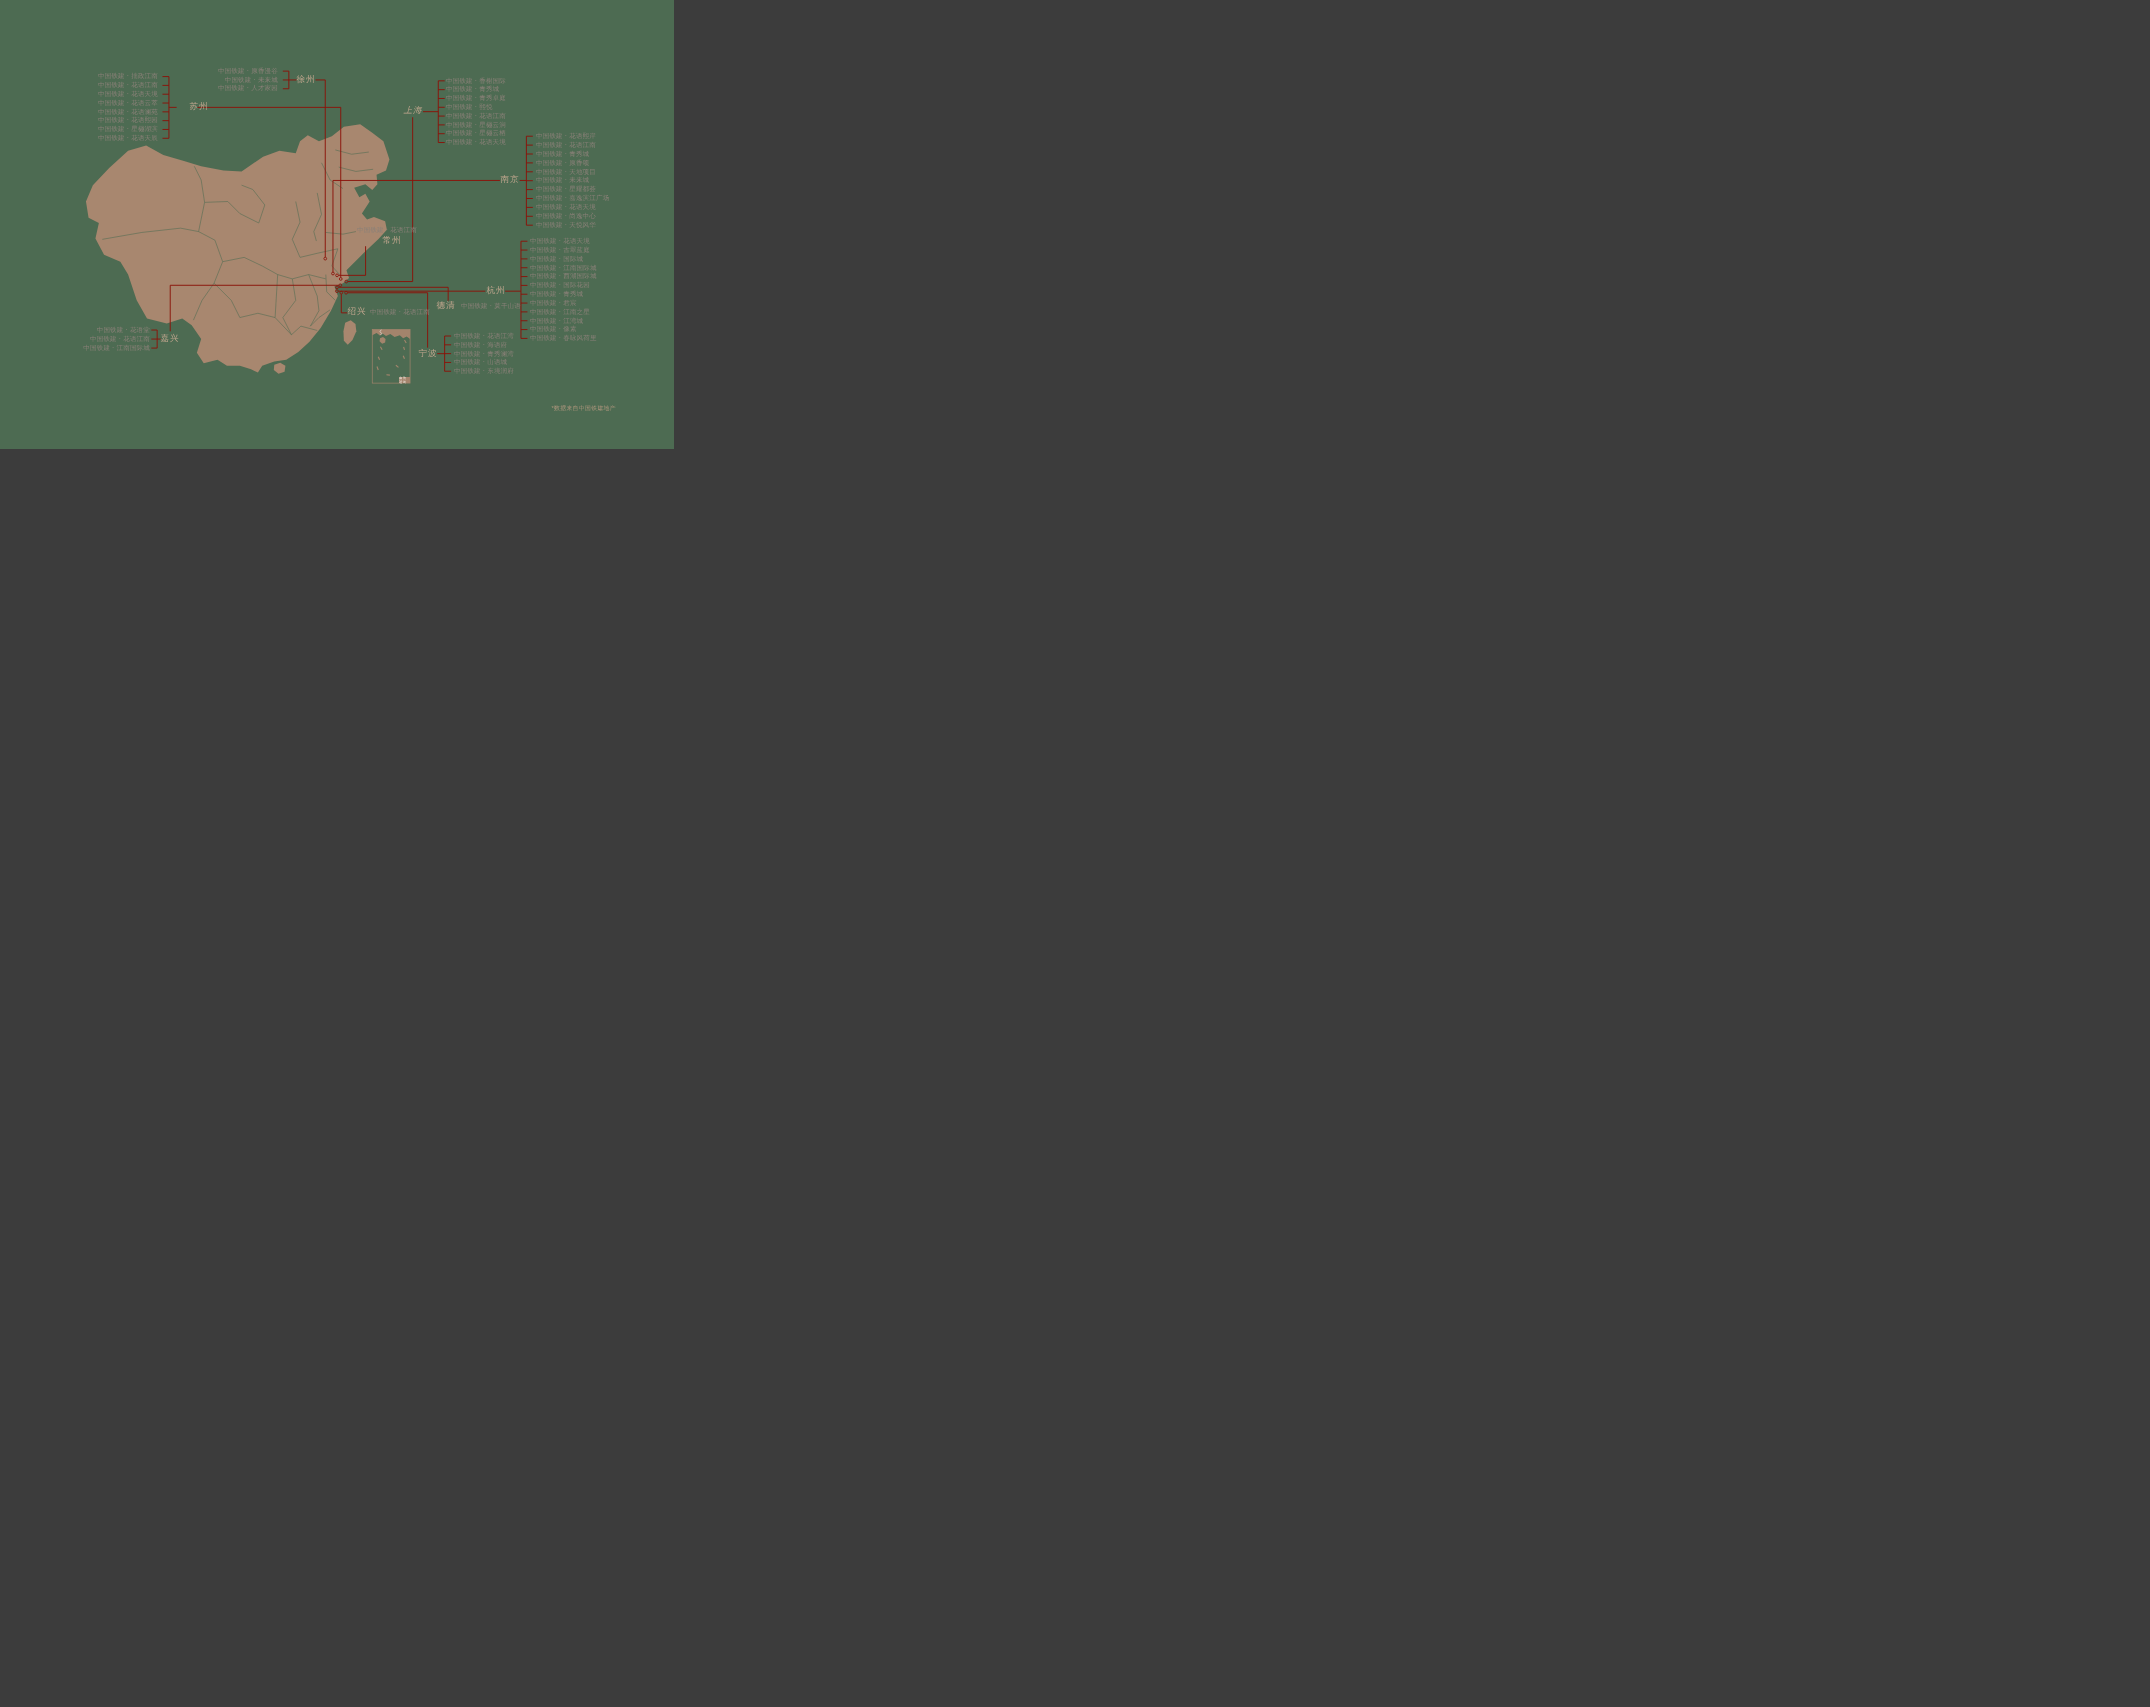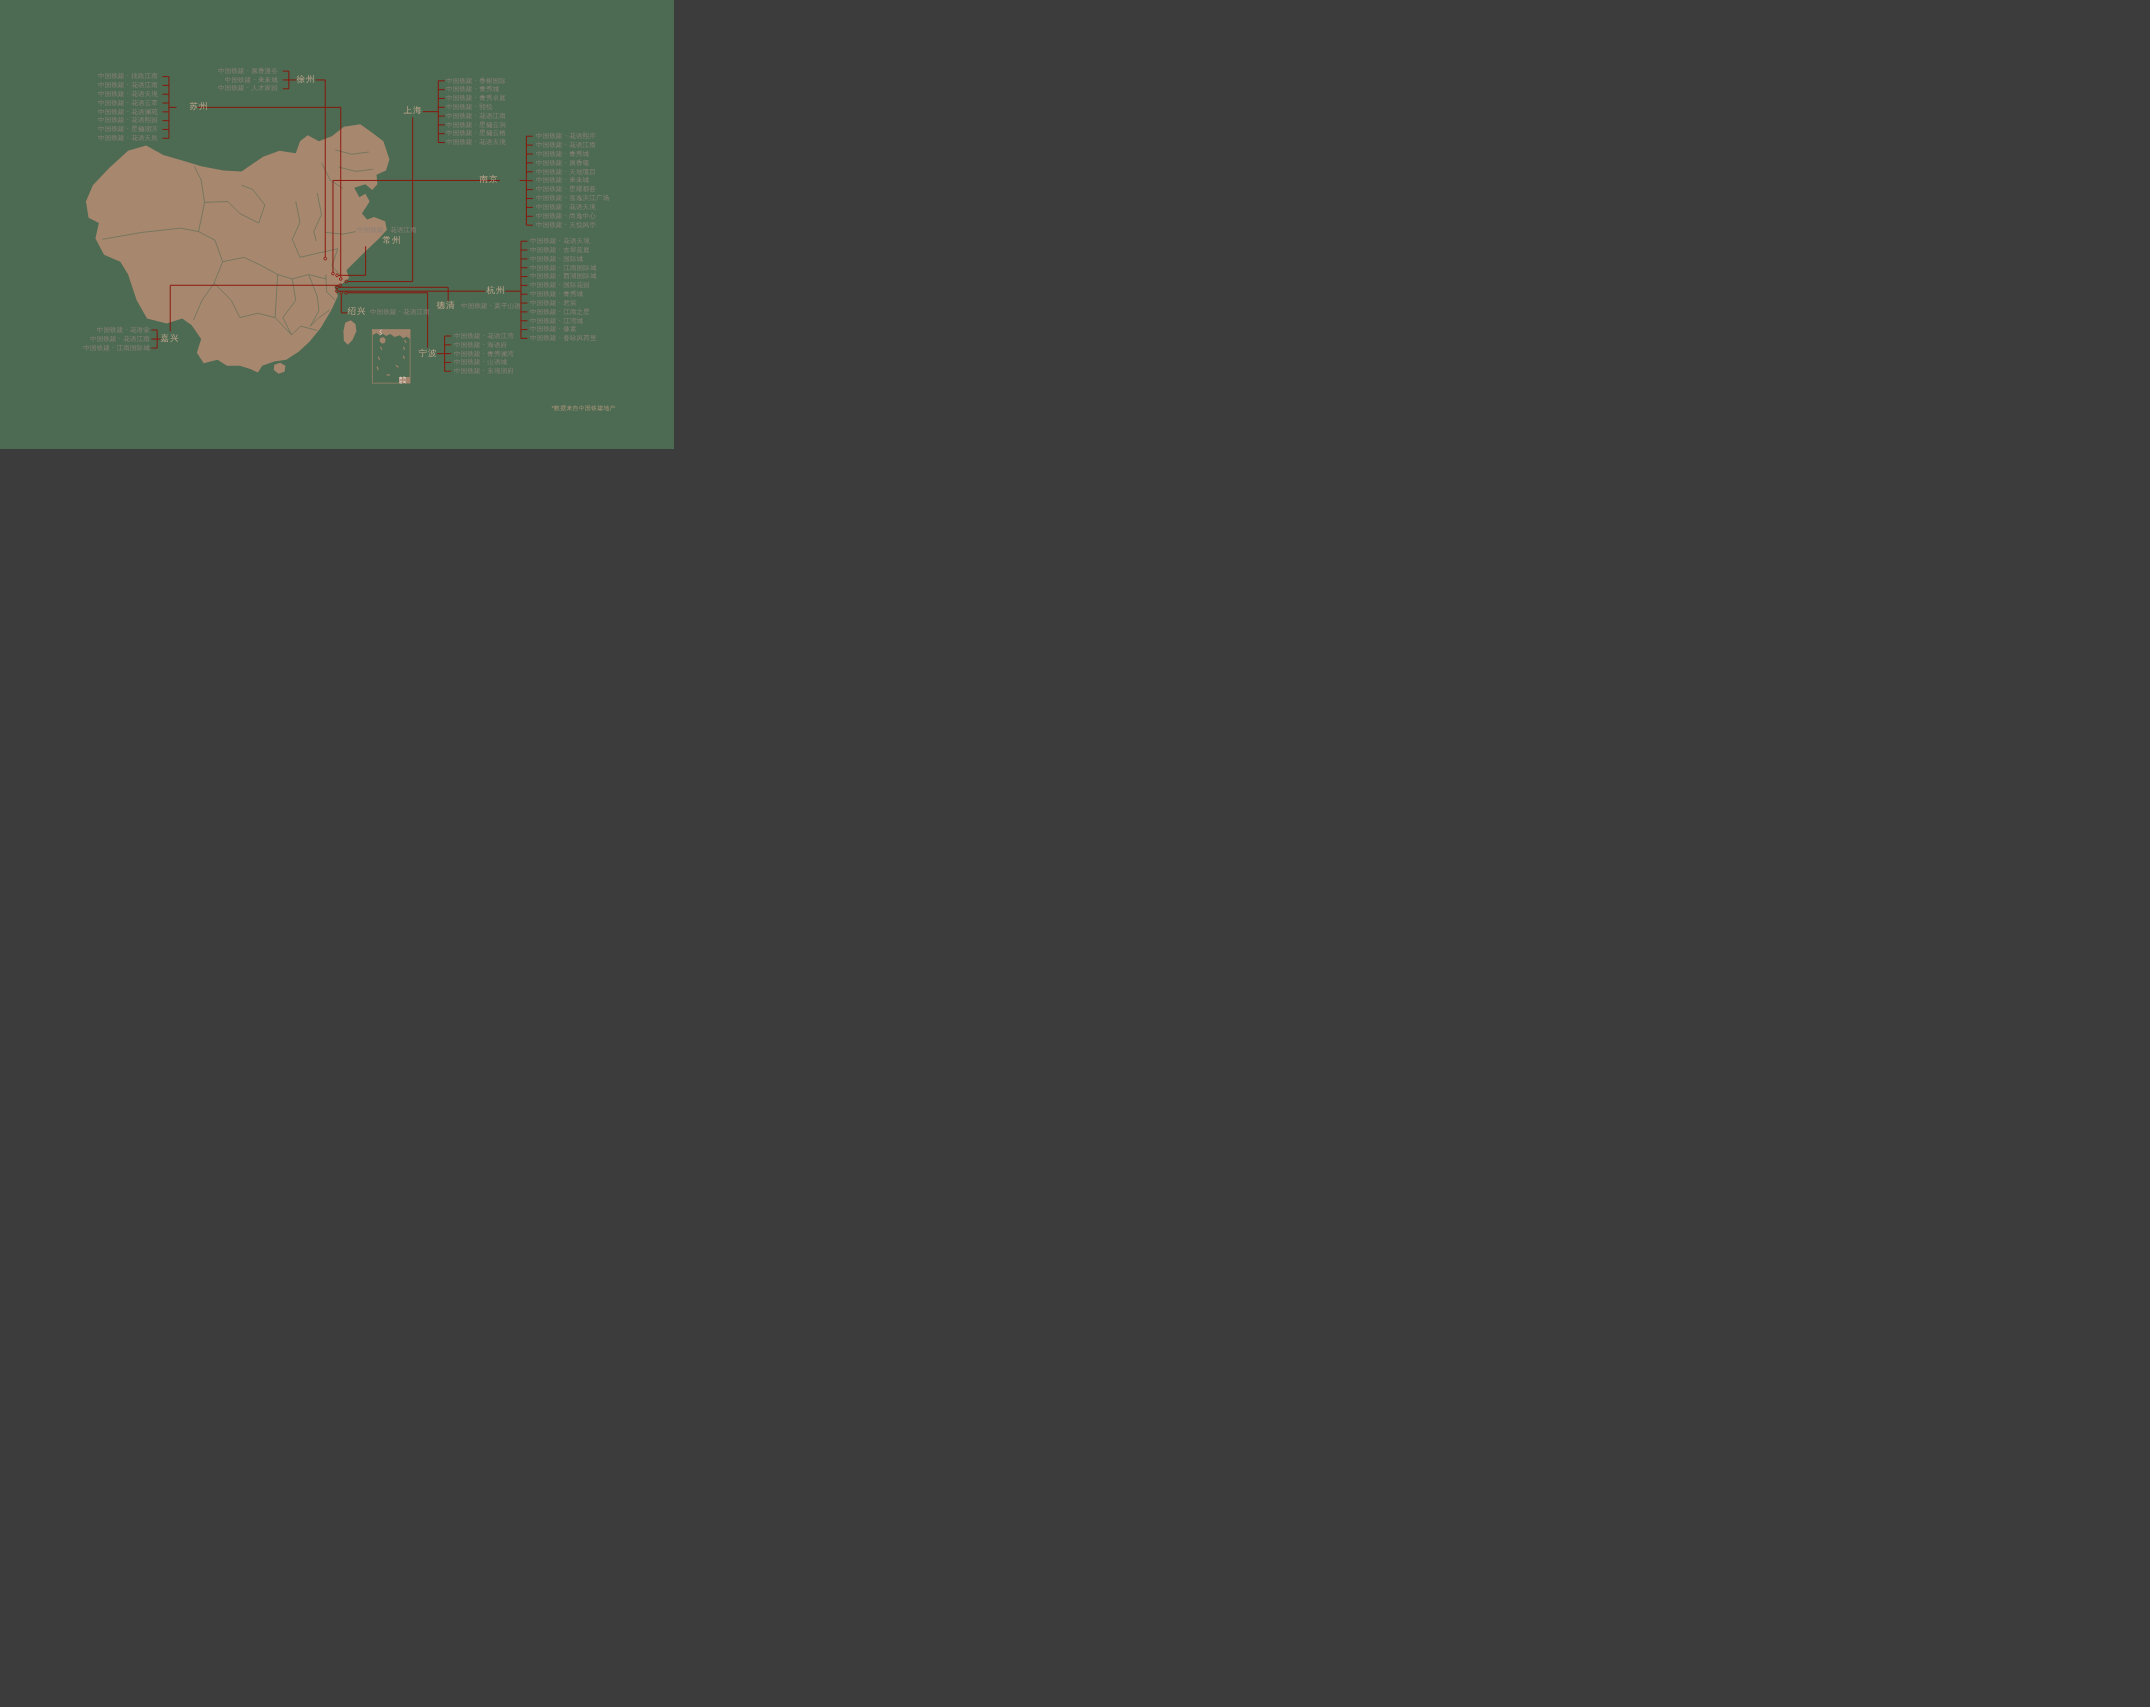--- a/index.html
+++ b/index.html
@@ -171,22 +171,22 @@
         <path d="M899,871 L907,872"></path>
         <path d="M877,852 L880,860"></path>
         <path d="M880,829 L883,836"></path>
         <path d="M885,806 L889,813"></path>
       </g>
     </g>
   </svg>
 
   <div class="city-label" style="left:199px;top:107px;">苏州</div>
   <div class="city-label" style="left:306px;top:80px;">徐州</div>
-  <div class="city-label" style="left:413px;top:111px;">上海</div>
-  <div class="city-label" style="left:489px;top:180px;">南京</div>
+  <div class="city-label" style="left:413px;top:111px;font-style:italic;">上海</div>
+  <div class="city-label" style="left:510px;top:180px;">南京</div>
   <div class="city-label" style="left:364px;top:241px;margin-left:28px;">常州</div>
   <div class="city-label" style="left:496px;top:291px;">杭州</div>
   <div class="city-label" style="left:446px;top:306px;">德清</div>
   <div class="city-label" style="left:357px;top:312px;">绍兴</div>
   <div class="city-label" style="left:170px;top:339px;">嘉兴</div>
   <div class="city-label" style="left:428px;top:354px;">宁波</div>
 
   <div>
     <div class="proj r" style="right:516px;top:76px;">中国铁建 · 拙政江南</div>
     <div class="proj r" style="right:516px;top:85px;">中国铁建 · 花语江南</div>

